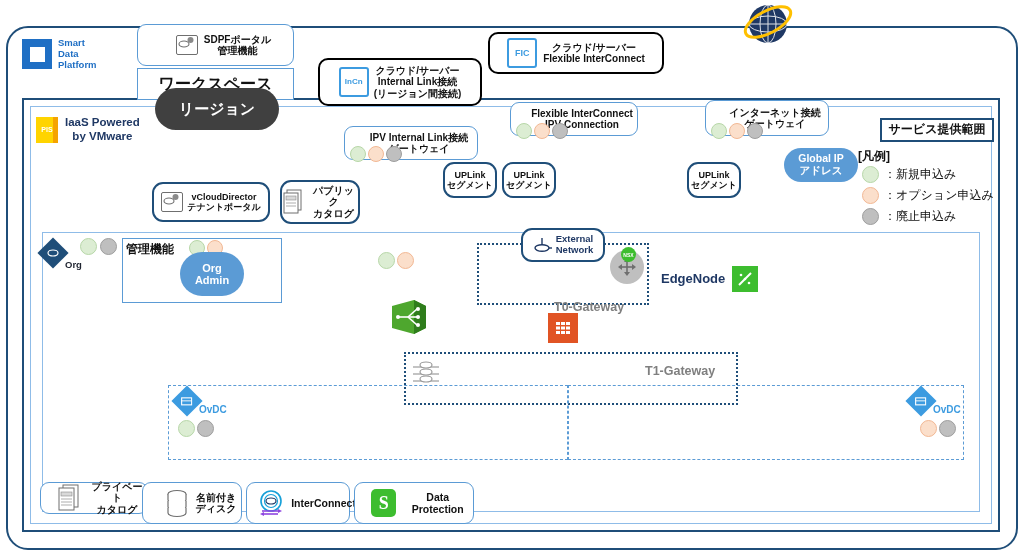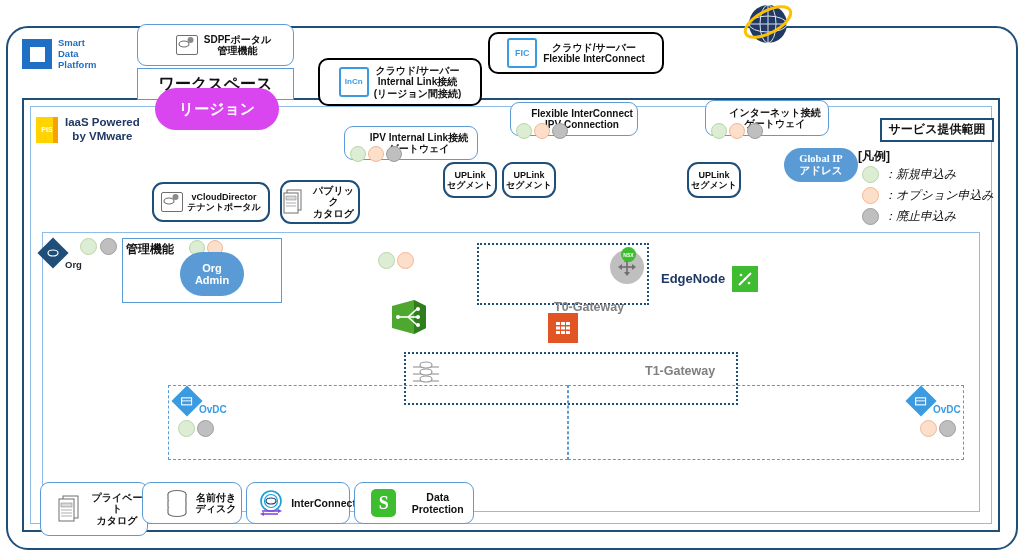--- a/index.html
+++ b/index.html
@@ -29,41 +29,41 @@
   .sqbox-dark{border:2px solid #1F4E79;}
   .rbox-dark{border:2px solid #1F4E79;border-radius:12px;}
 
   .lbl-jp{font-size:11px;color:#111;font-weight:700;}
   .lbl-jp-sm{font-size:10px;color:#111;font-weight:700;}
   .lbl-en{font-size:11px;color:#1F3864;font-weight:700;}
 
   
   .pill{border-radius:26px;display:flex;align-items:center;justify-content:center;
         color:#fff;font-weight:700;text-align:center;line-height:1.1;}
-  .pill-region{background:#d946ef;font-size:15px;}
+  .pill-region{background:#404040;font-size:15px;}
   .pill-orgadmin{background:#5B9BD5;font-size:11px;white-space:pre-line;}
-  .pill-gip{background:#5B9BD5;font-size:10.5px;white-space:pre-line;font-family:Liberation Serif, serif;}
+  .pill-gip{background:#5B9BD5;font-size:10.5px;white-space:pre-line;}
 
   
   .dot{border-radius:50%;box-sizing:border-box;}
   .dot-new{background:#DCEDD3;border:1.5px solid #B7D7A8;}
   .dot-opt{background:#FBDFCB;border:1.5px solid #F2B894;}
   .dot-del{background:#BFBFBF;border:1.5px solid #9E9E9E;}
 
   
   .ln{background:#1F4E79;}
   .ln-h{height:3px;}
   .ln-v{width:3px;}
   .ln-thin{background:#1F4E79;}
   .jdot{width:9px;height:9px;border-radius:50%;background:#1F4E79;}
 
   .dline-h{height:0;border-top:2.5px dashed #1F4E79;}
   .dline-v{width:0;border-left:2.5px dashed #1F4E79;}
   .legend-t{font-size:12px;color:#111;}
-  .legend-r{display:flex;align-items:flex-end;gap:5px;font-size:12px;color:#111;font-style:italic;}
+  .legend-r{display:flex;align-items:flex-end;gap:5px;font-size:12px;color:#111;}
   .gw-gray{color:#7F7F7F;font-weight:700;font-size:12.5px;}
 
   
   .sdp-sq{width:30px;height:30px;background:#1F6FC4;display:flex;align-items:center;justify-content:center;}
   .sdp-sq i{width:15px;height:15px;background:#fff;display:block;}
   .sdp-txt{font-size:9.5px;color:#1F6FC4;font-weight:700;line-height:1.15;white-space:pre-line;}
 
   .pis-ic{width:22px;height:26px;background:linear-gradient(90deg,#FFD400 0 78%,#F5A300 78% 100%);
           display:flex;align-items:center;justify-content:center;color:#fff;font-size:7px;font-weight:700;}
   .iaas-txt{font-size:11.5px;color:#1F3864;font-weight:700;white-space:pre-line;line-height:1.2;text-align:center;}
@@ -314,20 +314,31 @@
     <span>Org
 Admin</span>
   </div>
 
   <div class="abs t0-box" style="left:477px;top:243px;width:172px;height:62px;"></div>
   <div class="abs gw-gray" style="left:554px;top:300px;">T0-Gateway</div>
 
   <div class="abs t1-box" style="left:404px;top:352px;width:334px;height:53px;"></div>
   <div class="abs gw-gray" style="left:645px;top:364px;">T1-Gateway</div>
 
+  <div class="abs node rbox-dark" style="left:521px;top:228px;width:84px;height:34px;border-radius:11px;gap:3px;">
+    <span style="width:20px;height:18px;">
+      <svg width="20" height="18" viewBox="0 0 20 18">
+        <line x1="9" y1="2" x2="9" y2="9" stroke="#1F3864" stroke-width="1.4"></line>
+        <ellipse cx="9" cy="12" rx="7" ry="3.2" fill="none" stroke="#1F3864" stroke-width="1.4"></ellipse>
+        <line x1="16" y1="12" x2="19" y2="12" stroke="#1F3864" stroke-width="1.4"></line>
+      </svg>
+    </span>
+    <span class="txt" style="font-size:9.5px;font-weight:700;color:#1F3864;">External
+Network</span>
+  </div>
 
   <div class="abs gray-circ" style="left:610px;top:250px;">
     <svg width="20" height="20" viewBox="0 0 20 20">
       <g stroke="#6f6f6f" stroke-width="1.6" fill="none">
         <line x1="10" y1="3" x2="10" y2="17"></line>
           <line x1="3" y1="10" x2="17" y2="10"></line>
       </g>
       <g fill="#6f6f6f">
           <polygon points="10,1 13,5 7,5"></polygon>
           <polygon points="10,19 13,15 7,15"></polygon>
@@ -426,21 +437,21 @@
         <line x1="1" y1="5" x2="11" y2="5" stroke="#fff" stroke-width=".9"></line>
       </svg>
     </span>
     <span class="ovdc-lbl abs" style="left:25px;top:16px;">OvDC</span>
   </div>
   <div class="abs" style="left:920px;top:420px;display:flex;gap:2px;">
     <span class="dot dot-opt" style="width:17px;height:17px;"></span>
     <span class="dot dot-del" style="width:17px;height:17px;"></span>
   </div>
 
-  <div class="abs node rbox-blue" style="left:40px;top:482px;width:108px;height:54px;gap:6px;">
+  <div class="abs node rbox-blue" style="left:40px;top:482px;width:108px;height:32px;gap:6px;">
     <span style="width:24px;height:28px;">
       <svg width="24" height="28" viewBox="0 0 24 28">
         <rect x="6" y="1" width="15" height="22" fill="#fff" stroke="#6f6f6f"></rect>
         <rect x="2" y="4" width="15" height="22" fill="#fff" stroke="#6f6f6f"></rect>
         <rect x="4" y="8" width="11" height="4" fill="#d9d9d9" stroke="#8a8a8a" stroke-width=".6"></rect>
         <line x1="4" y1="15" x2="15" y2="15" stroke="#8a8a8a" stroke-width=".7"></line>
         <line x1="4" y1="18" x2="15" y2="18" stroke="#8a8a8a" stroke-width=".7"></line>
         <line x1="4" y1="21" x2="15" y2="21" stroke="#8a8a8a" stroke-width=".7"></line>
       </svg>
     </span>

